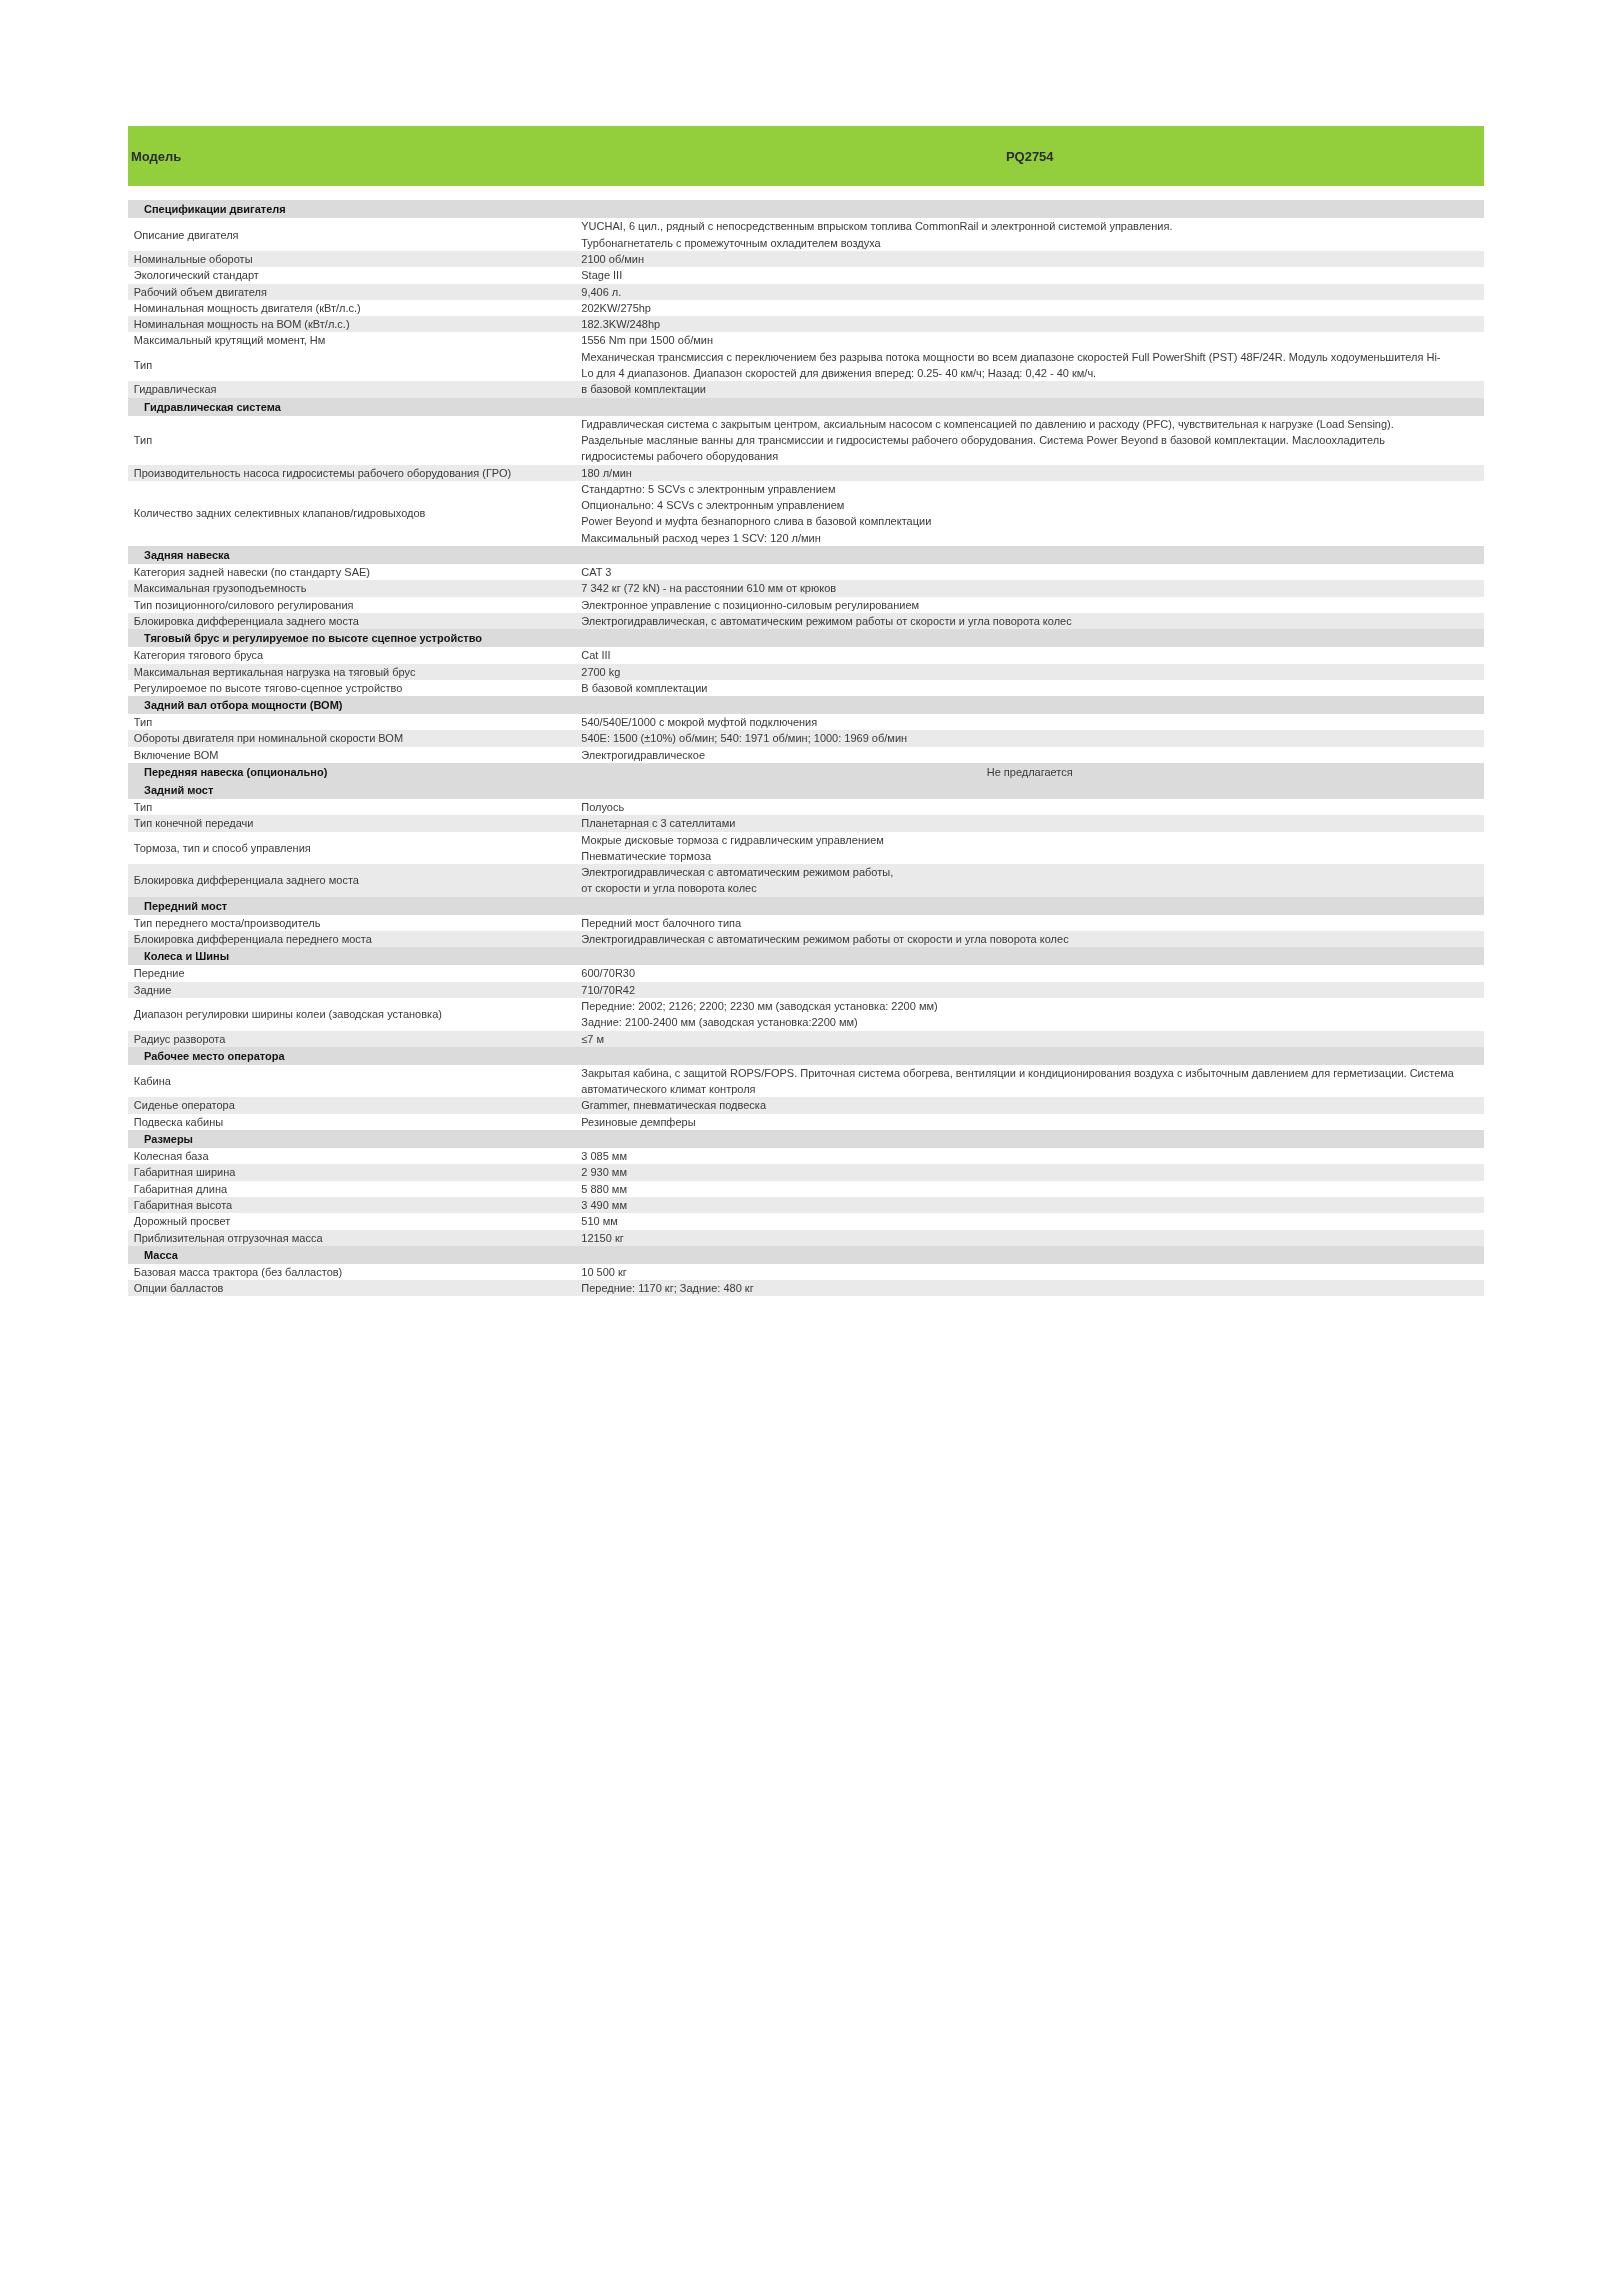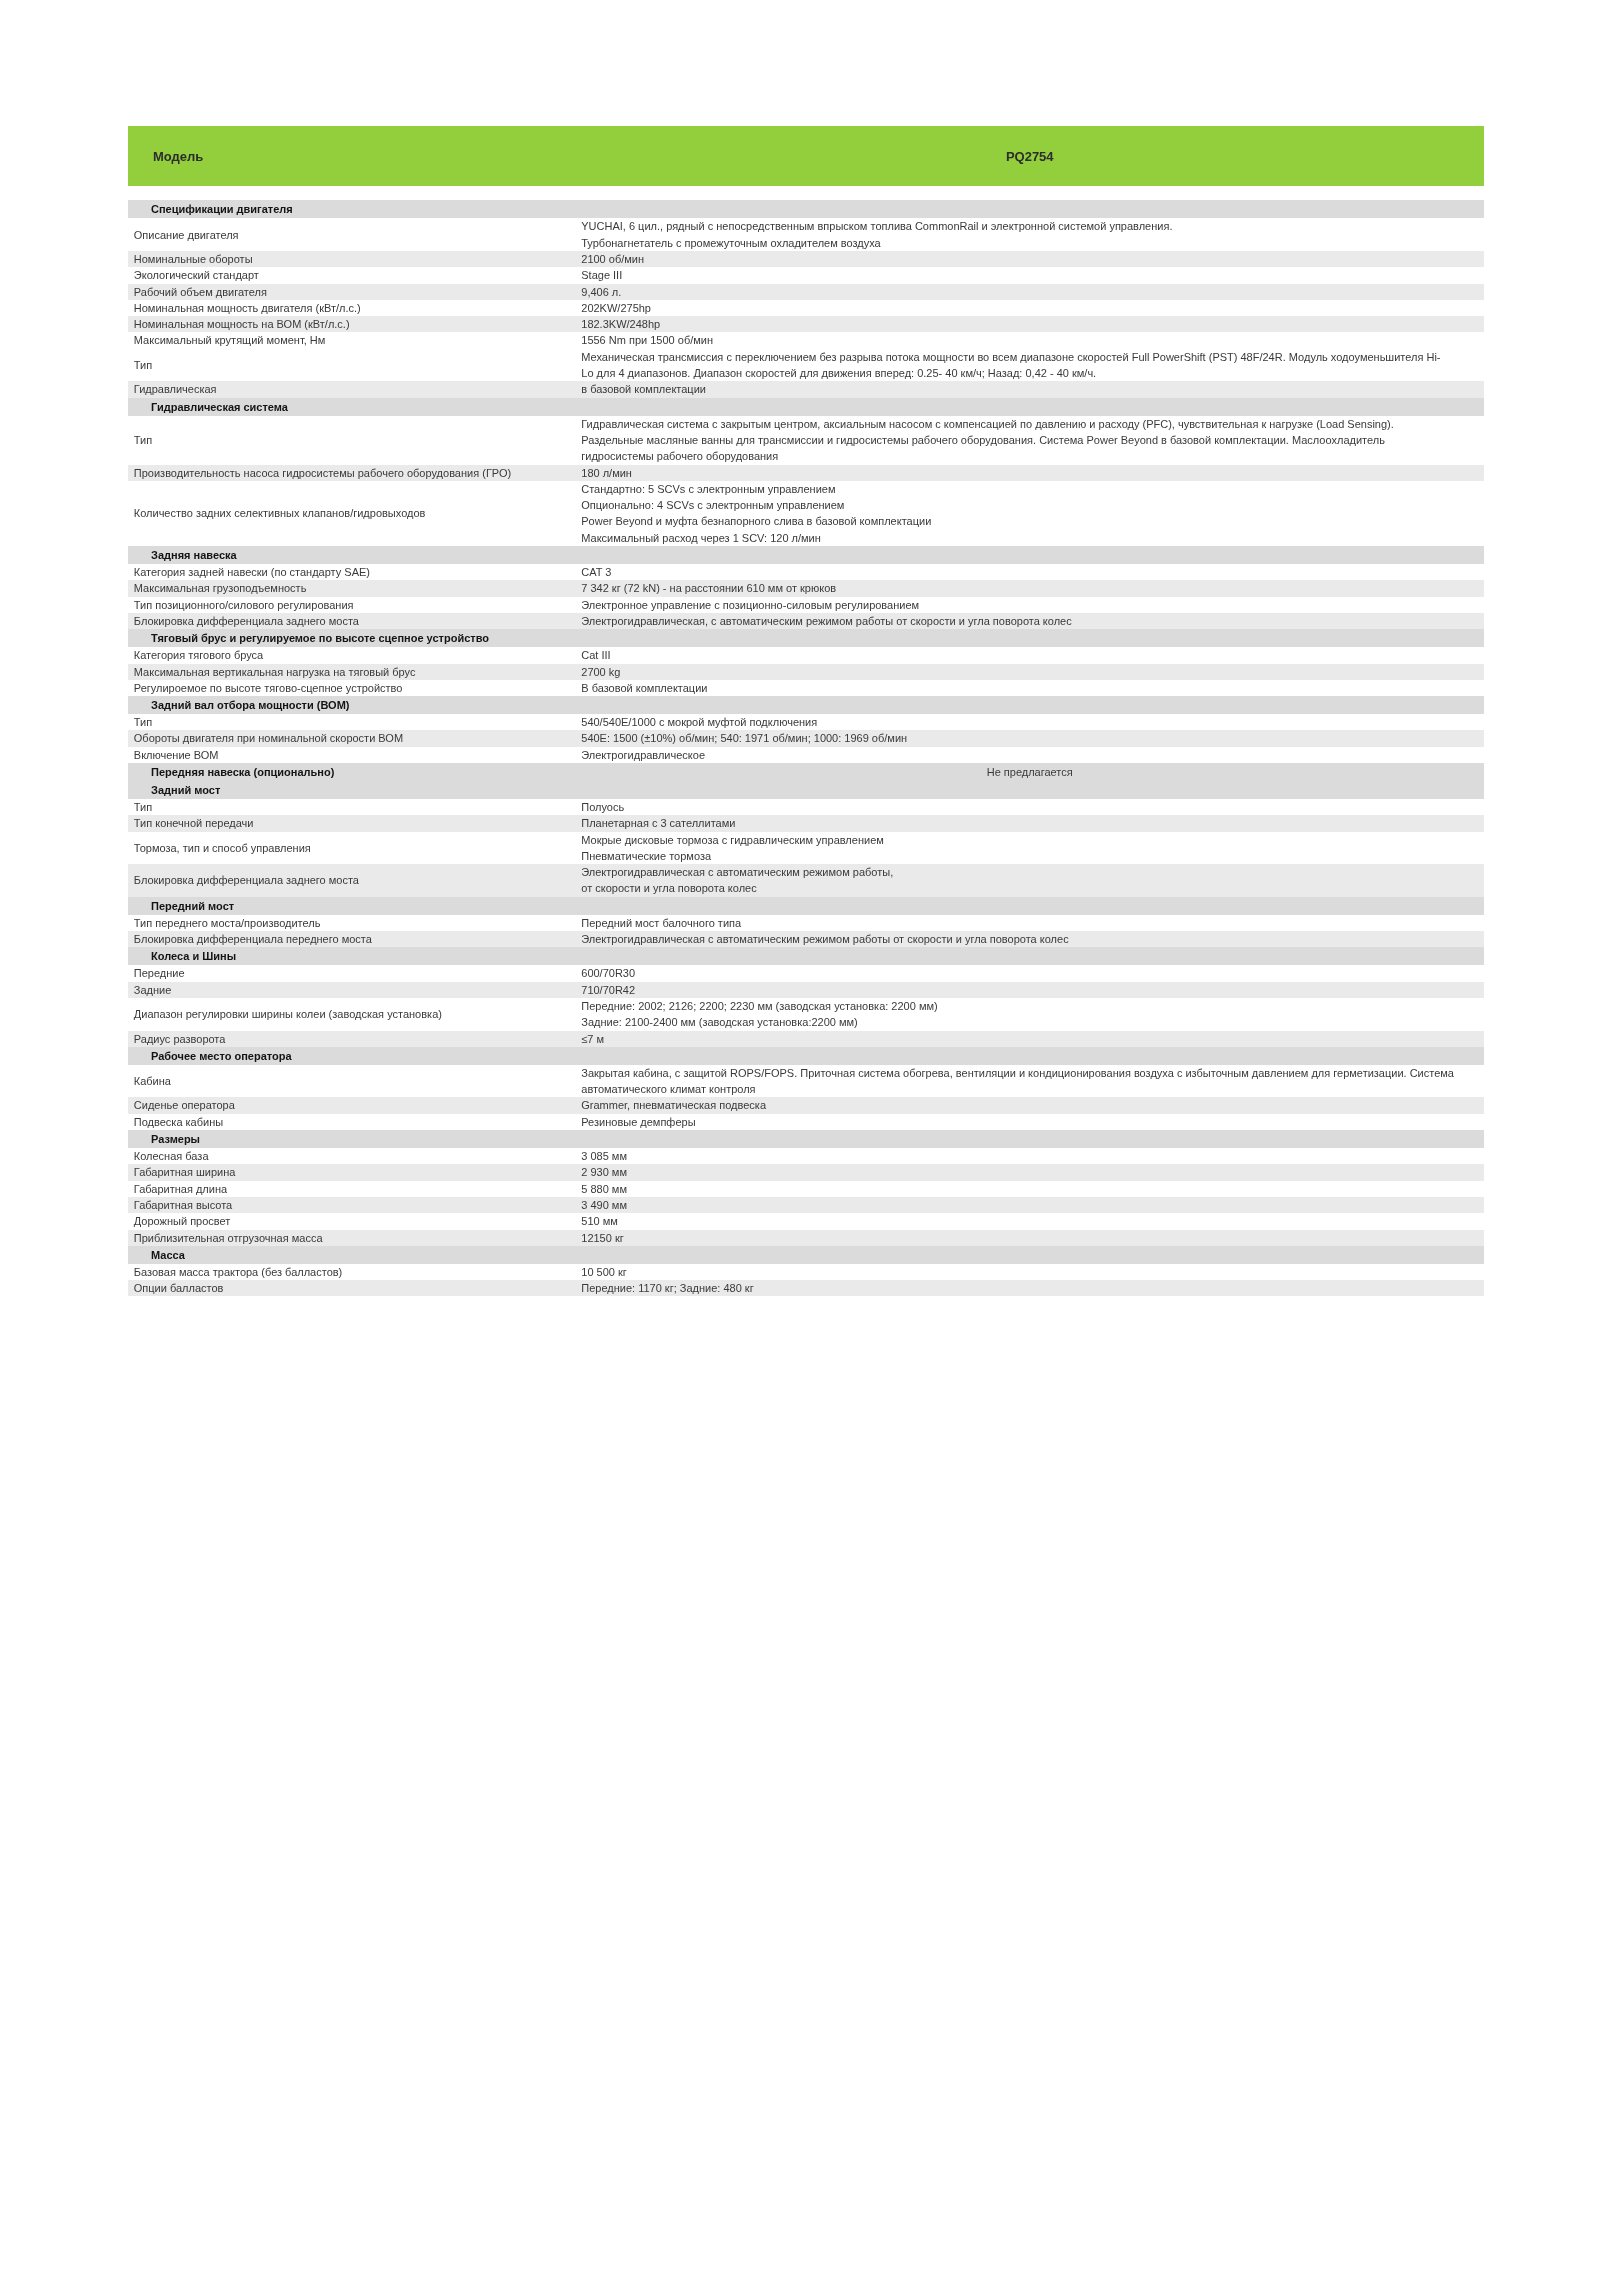--- a/index.html
+++ b/index.html
@@ -13,26 +13,26 @@
   table.spec-table{
     position:absolute;left:128px;top:126px;width:1356px;
     border-collapse:collapse;table-layout:fixed;font-size:11px;
   }
   col.c-label{width:33%;}
   col.c-value{width:67%;}
   tr.model-row td{
     background:var(--accent);height:58px;vertical-align:middle;
     font-weight:bold;font-size:13px;color:#2d2d2d;
   }
-  td.model-label{text-align:left;padding-left:25px;}
+  td.model-label{text-align:left;padding-left:3px;}
   td.model-value{text-align:center;}
   tr.gap-row td{height:14.4px;background:#fff;padding:0;}
   tr.section td{
     background:var(--section-gray);font-weight:bold;color:#141414;
-    line-height:18px;padding:0 23px;text-align:left;
+    line-height:18px;padding:0 16px;text-align:left;
   }
   tr.section td.sec-value{font-weight:normal;color:#3a3a3a;text-align:center;}
   tbody th{
     font-weight:normal;text-align:left;padding:0 5.8px;
     line-height:16.3px;vertical-align:middle;margin-top:38px;
   }
   tbody td.value{text-align:left;padding:0 5.8px;line-height:16.3px;vertical-align:middle;}
   .value-line{line-height:16.3px;}
   tr.plain th,tr.plain td{background:#ffffff;}
   tr.stripe th,tr.stripe td{background:var(--stripe-gray);}

